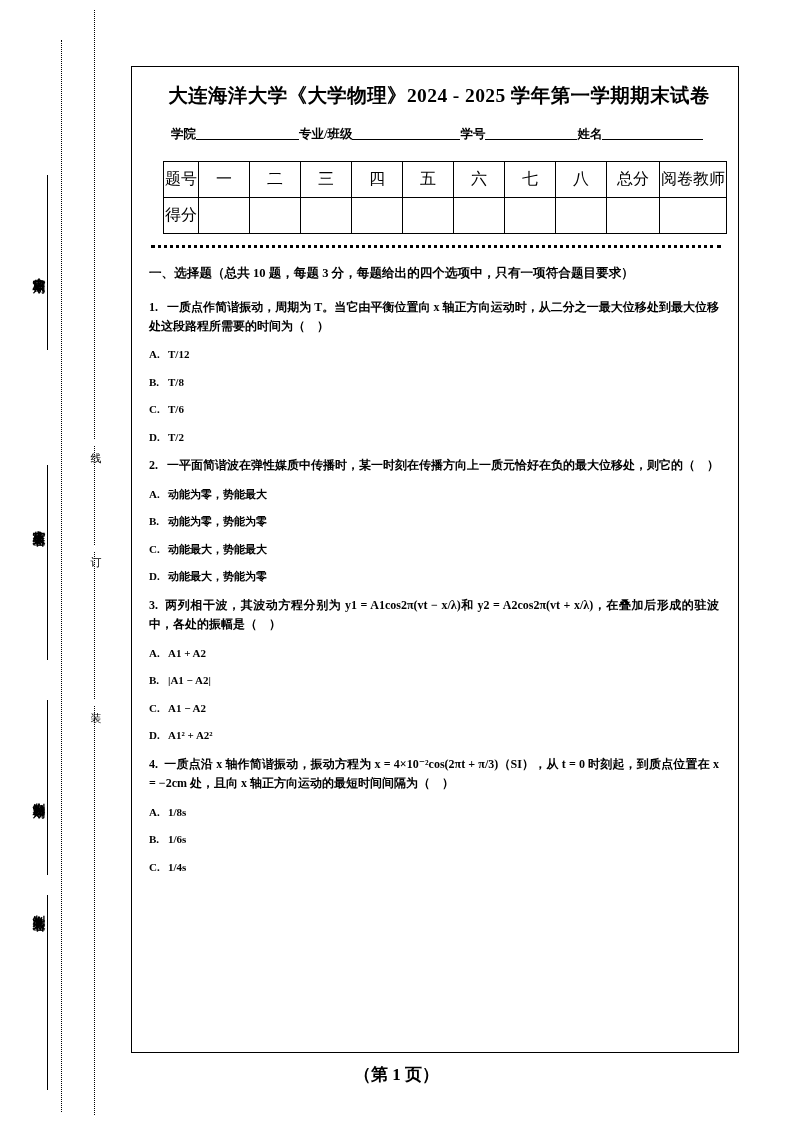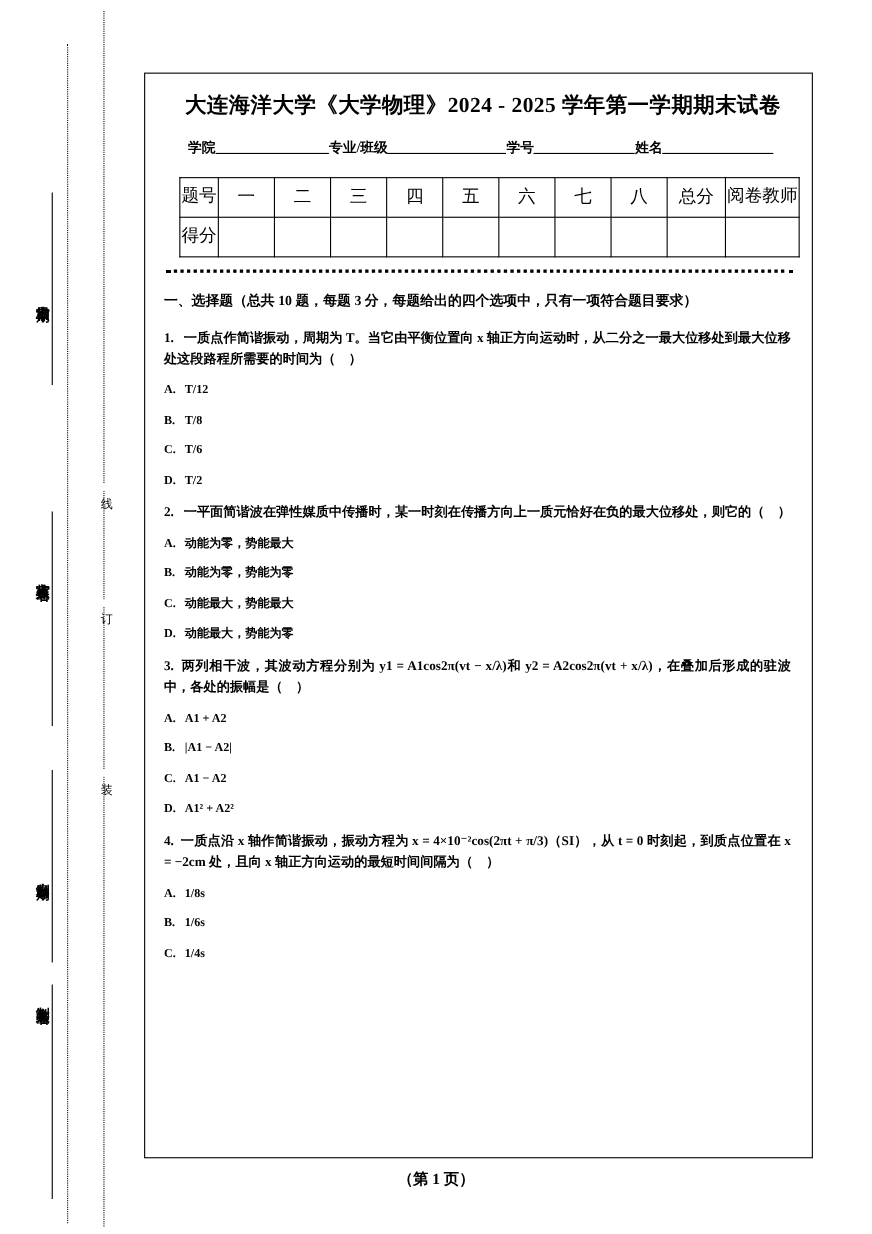--- a/index.html
+++ b/index.html
@@ -166,21 +166,21 @@
   }
   .q-block { margin-bottom: 9px; }
   .opt-letter { display: inline-block; min-width: 19px; }
 
   .footer {
     position: absolute;
     left: 0;
     top: 1063px;
     width: 793px;
     text-align: center;
-    font-size: 14px;
+    font-size: 17px;
     font-weight: bold;
     font-family: "Liberation Serif", "DejaVu Serif", serif;
   }
 </style>
 </head>
 <body>
 
 <div class="left-margin">
 
   <div class="dotline" style="left:61px; top:40px; height:1072px;"></div>

